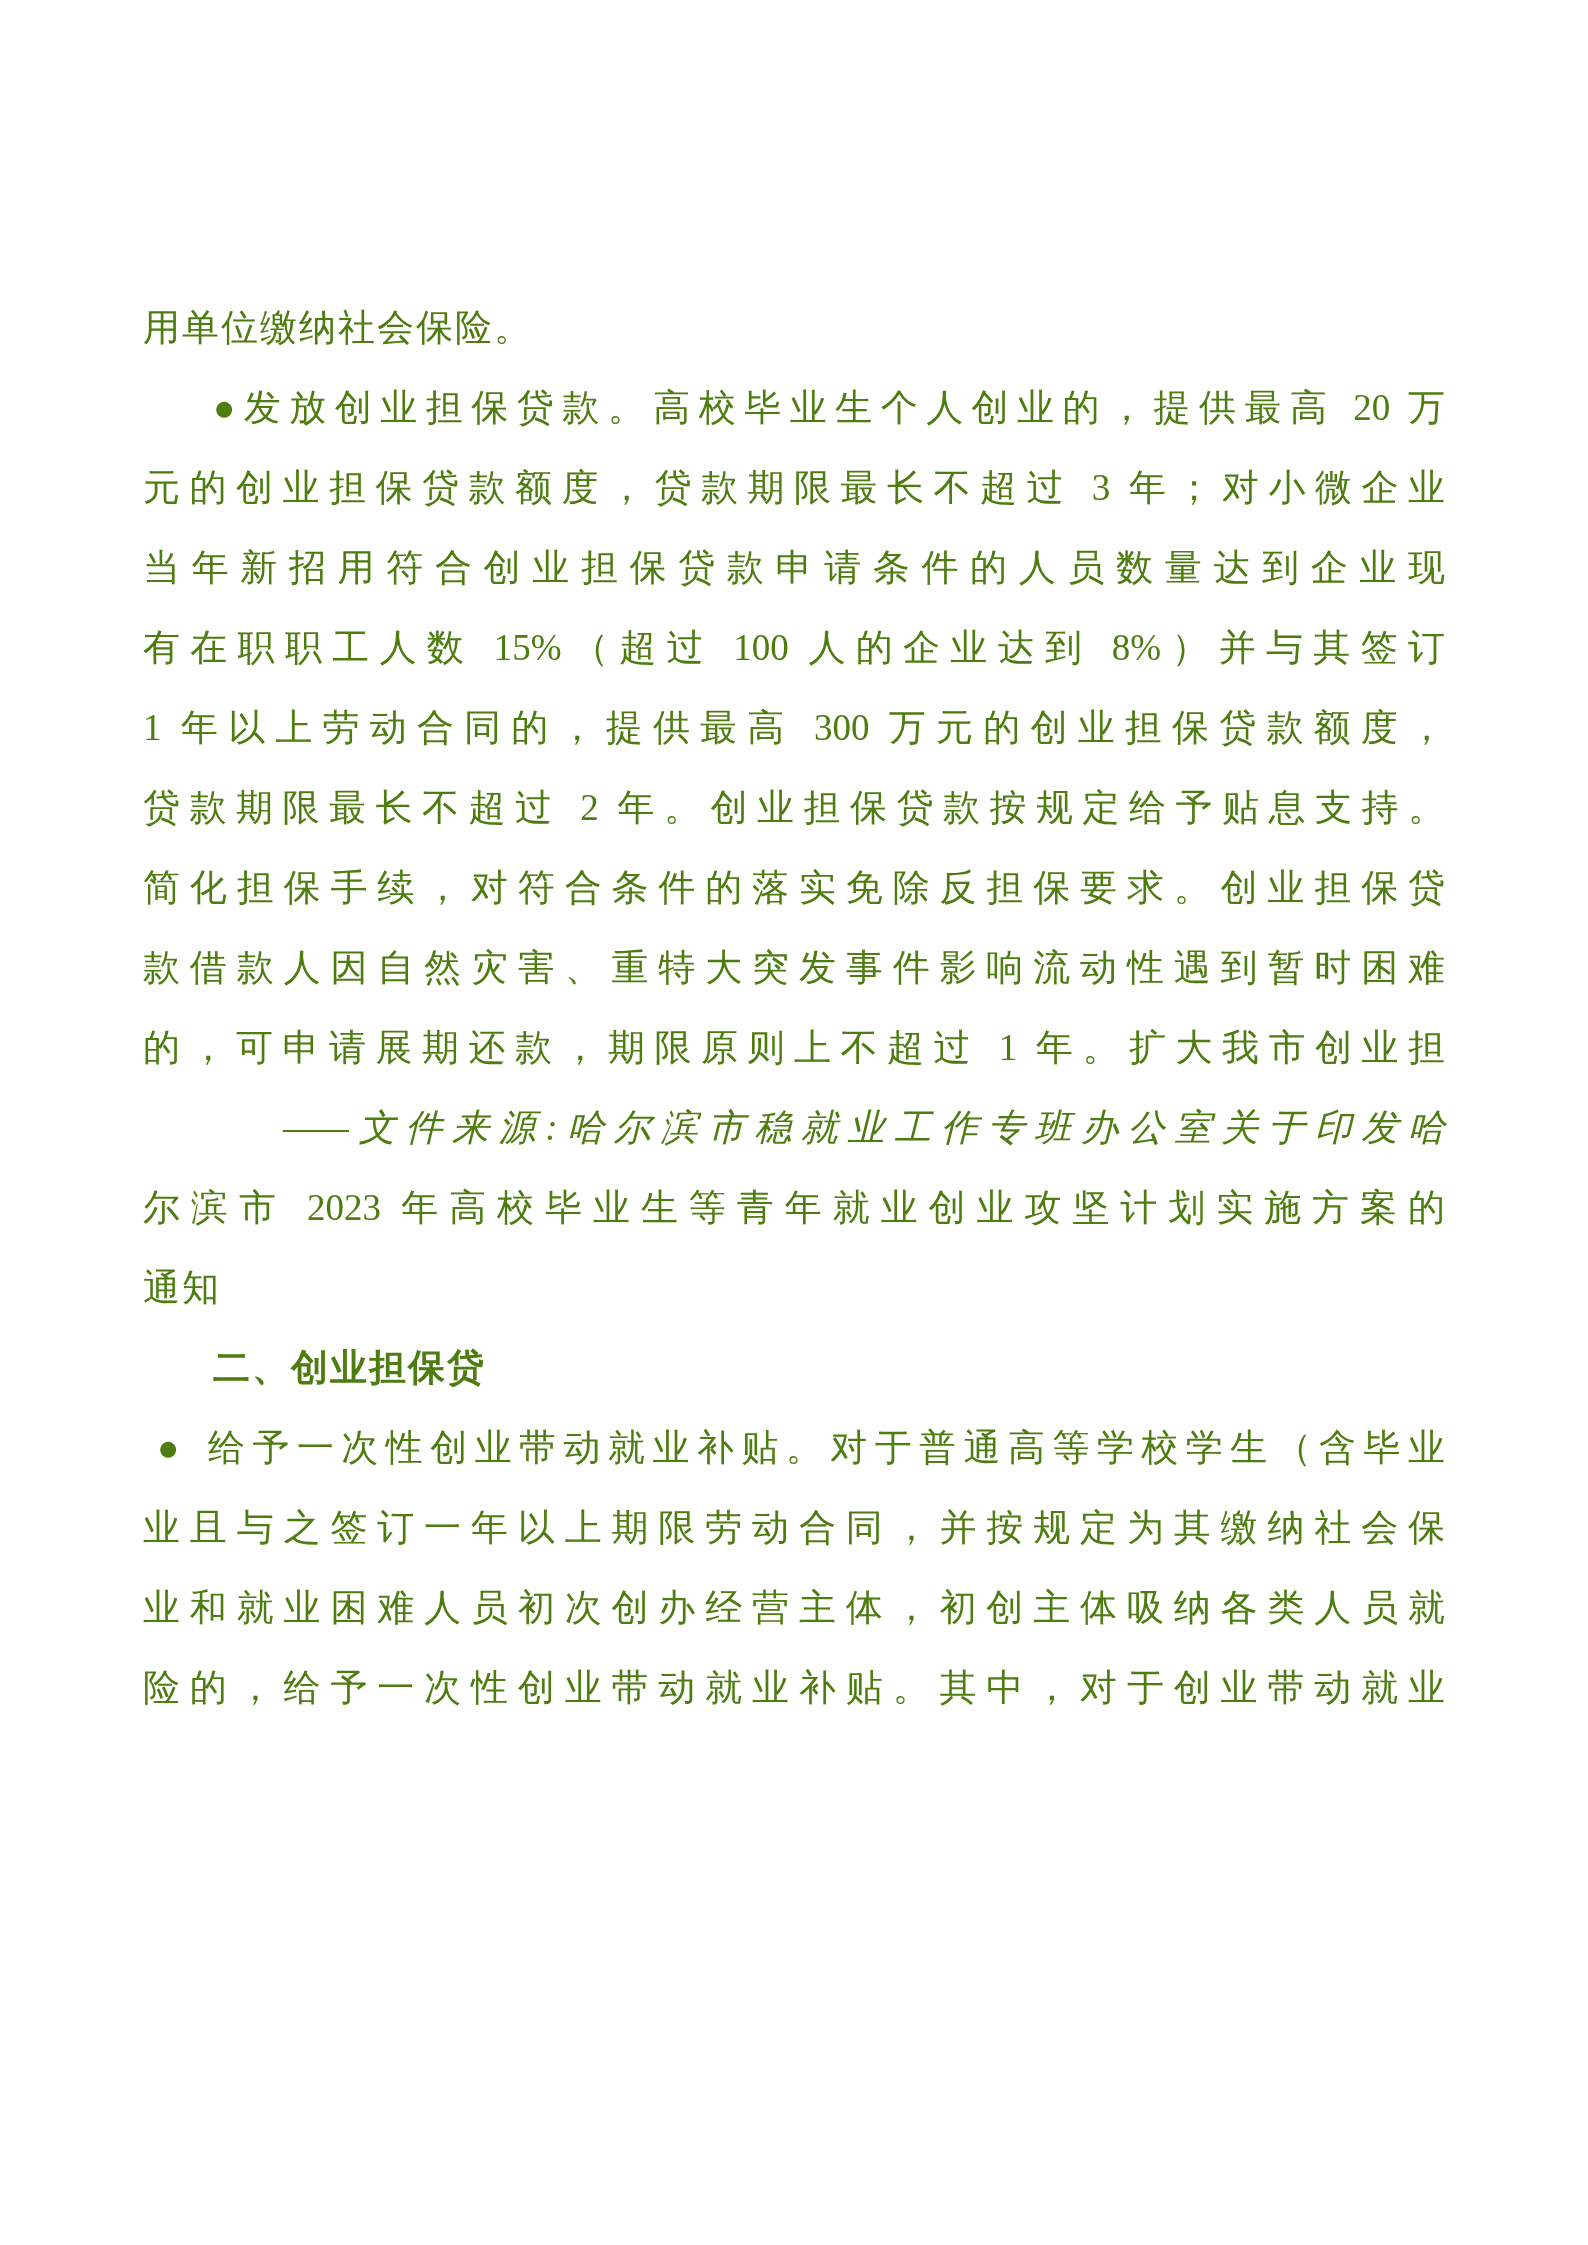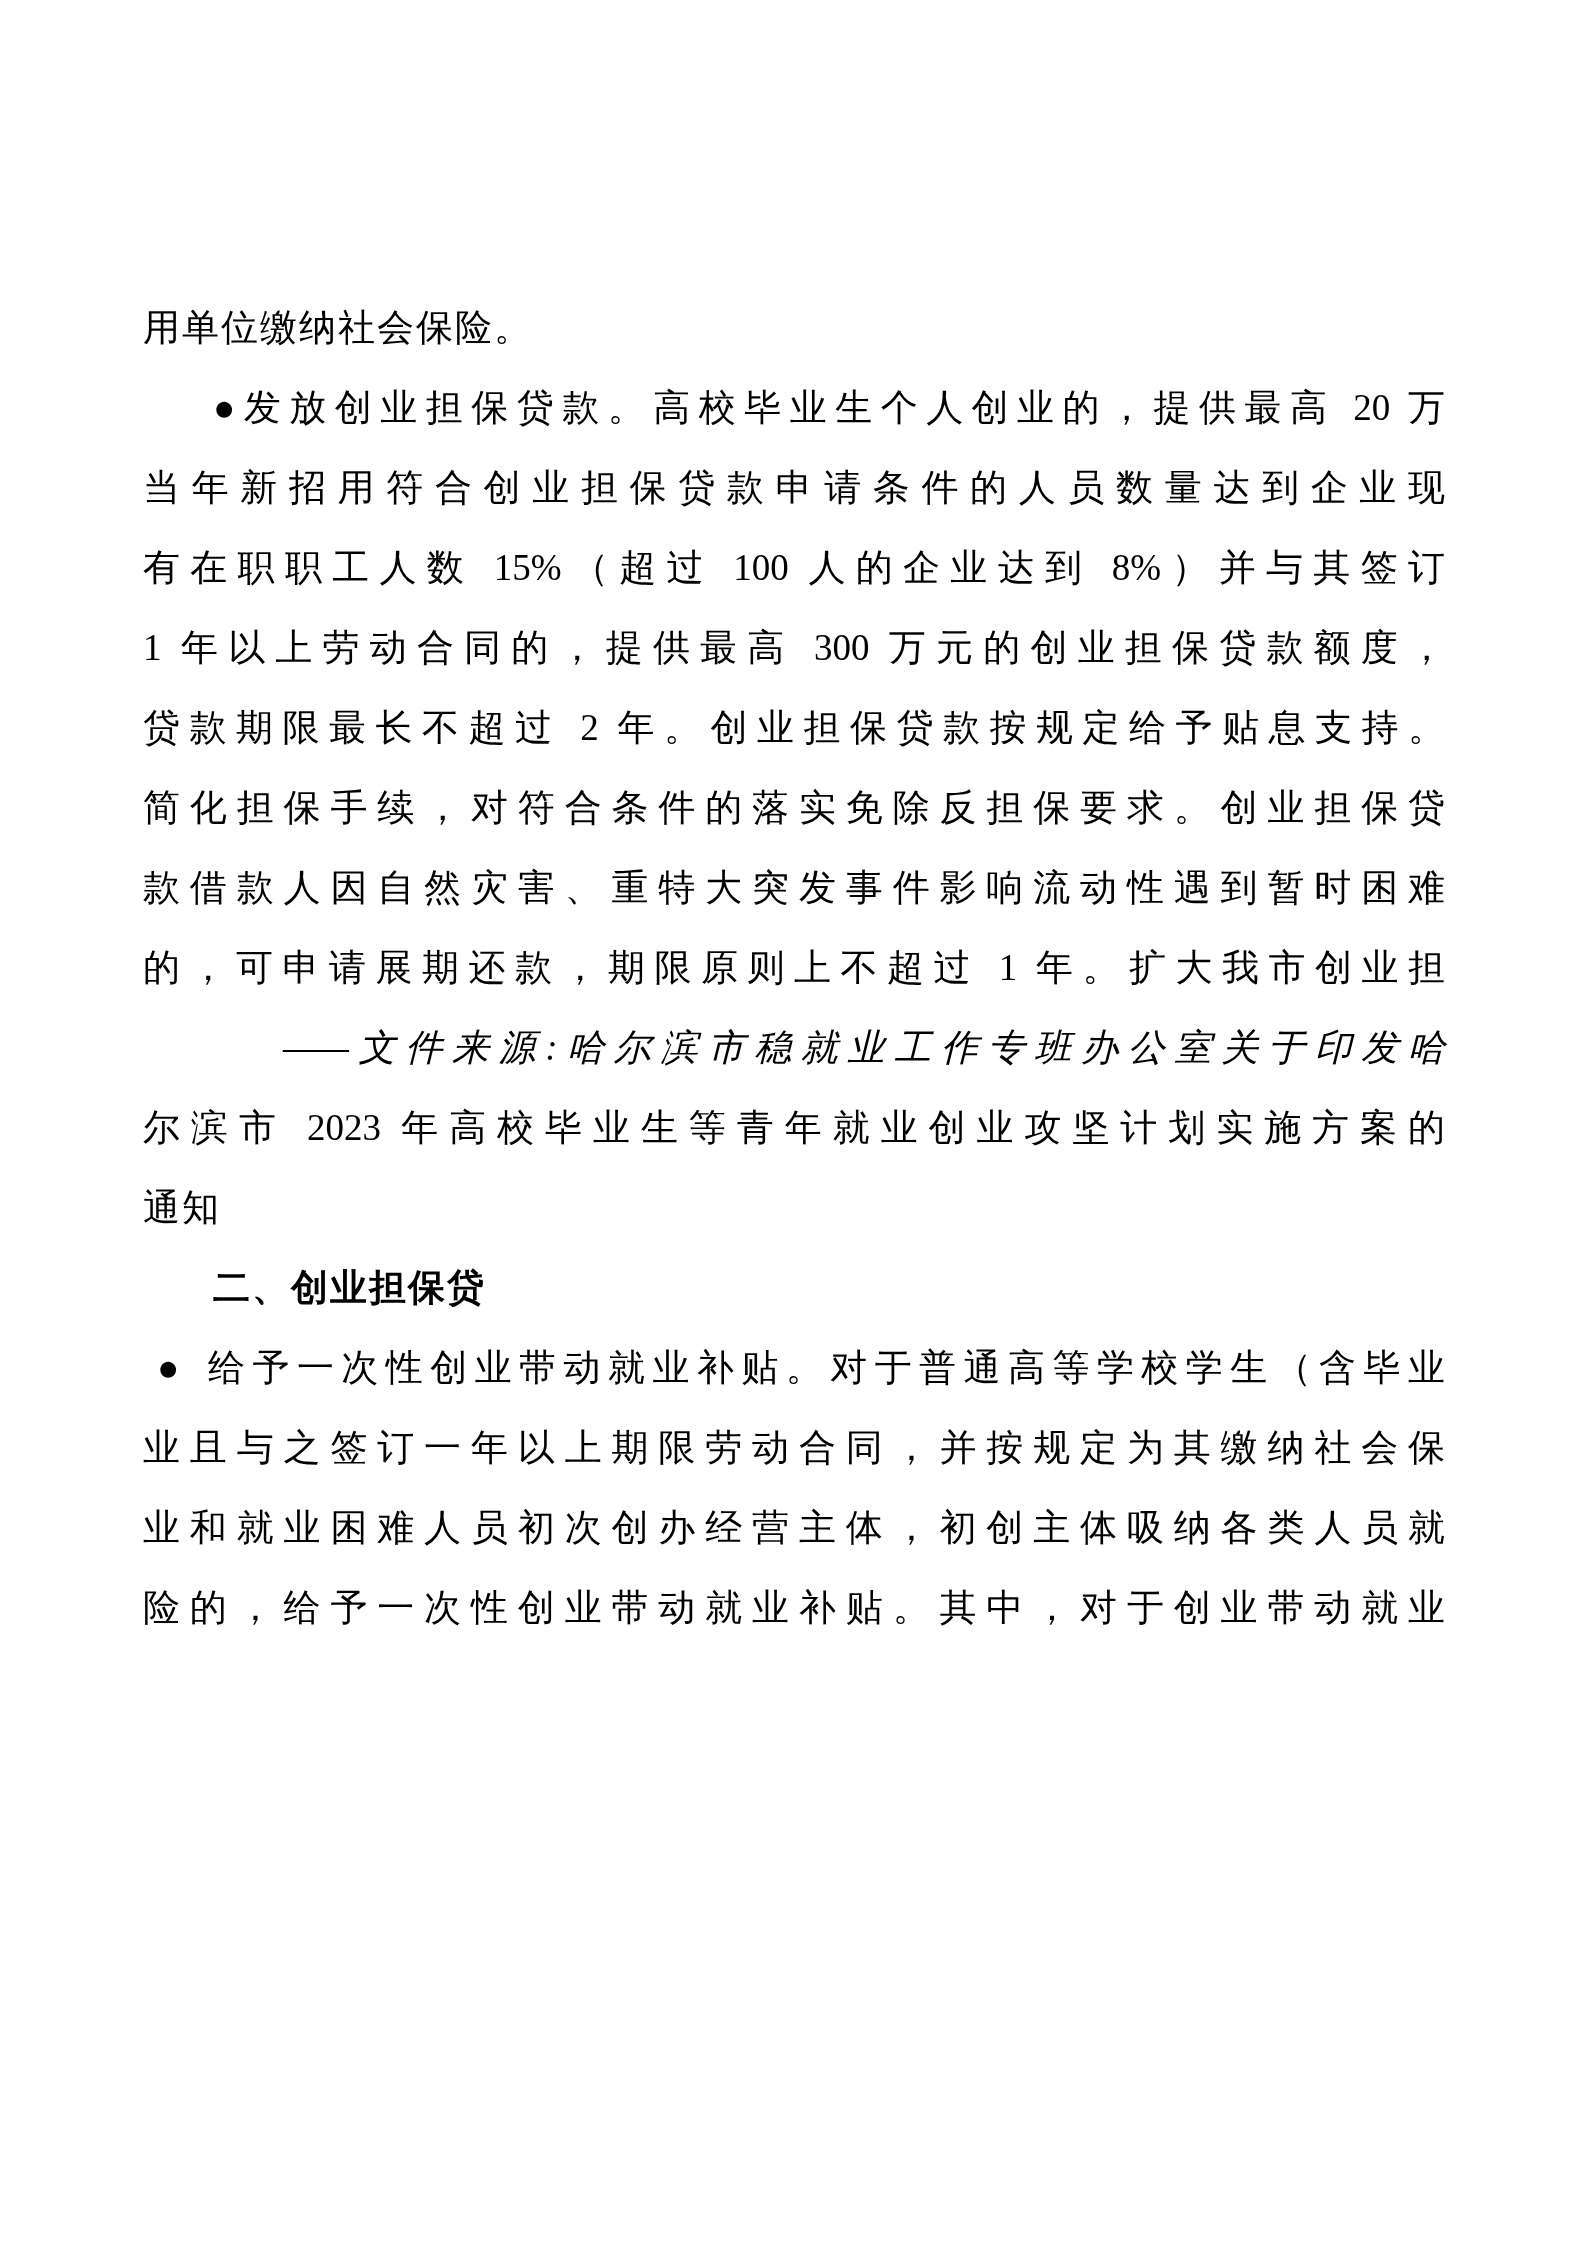--- a/index.html
+++ b/index.html
@@ -52,24 +52,25 @@
     display: block;
     margin-left: 65px;
     letter-spacing: 0;
     text-align: justify;
     text-align-last: justify;
   }
 </style>
 </head>
 <body>
 
-<div class="page" style="background: rgb(255, 255, 255); color: #000000;">
+<div class="page" style="background: rgb(255, 255, 255); color: #4d7c0f;">
   <div class="text-block" id="text-block">
       <div class="line">用单位缴纳社会保险。</div>
       <div class="line stretch" style="padding-left: 70px;">●发放创业担保贷款。高校毕业生个人创业的，提供最高 20 万</div>
+      <div class="line stretch">元的创业担保贷款额度，贷款期限最长不超过 3 年；对小微企业</div>
       <div class="line stretch">当年新招用符合创业担保贷款申请条件的人员数量达到企业现</div>
       <div class="line stretch">有在职职工人数 15%（超过 100 人的企业达到 8%）并与其签订</div>
       <div class="line stretch">1 年以上劳动合同的，提供最高 300 万元的创业担保贷款额度，</div>
       <div class="line stretch">贷款期限最长不超过 2 年。创业担保贷款按规定给予贴息支持。</div>
       <div class="line stretch">简化担保手续，对符合条件的落实免除反担保要求。创业担保贷</div>
       <div class="line stretch">款借款人因自然灾害、重特大突发事件影响流动性遇到暂时困难</div>
       <div class="line stretch">的，可申请展期还款，期限原则上不超过 1 年。扩大我市创业担</div>
       <div class="line stretch" style="padding-left: 140px; font-style: italic;">——文件来源:哈尔滨市稳就业工作专班办公室关于印发哈</div>
       <div class="line stretch">尔滨市 2023 年高校毕业生等青年就业创业攻坚计划实施方案的</div>
       <div class="line">通知</div>

